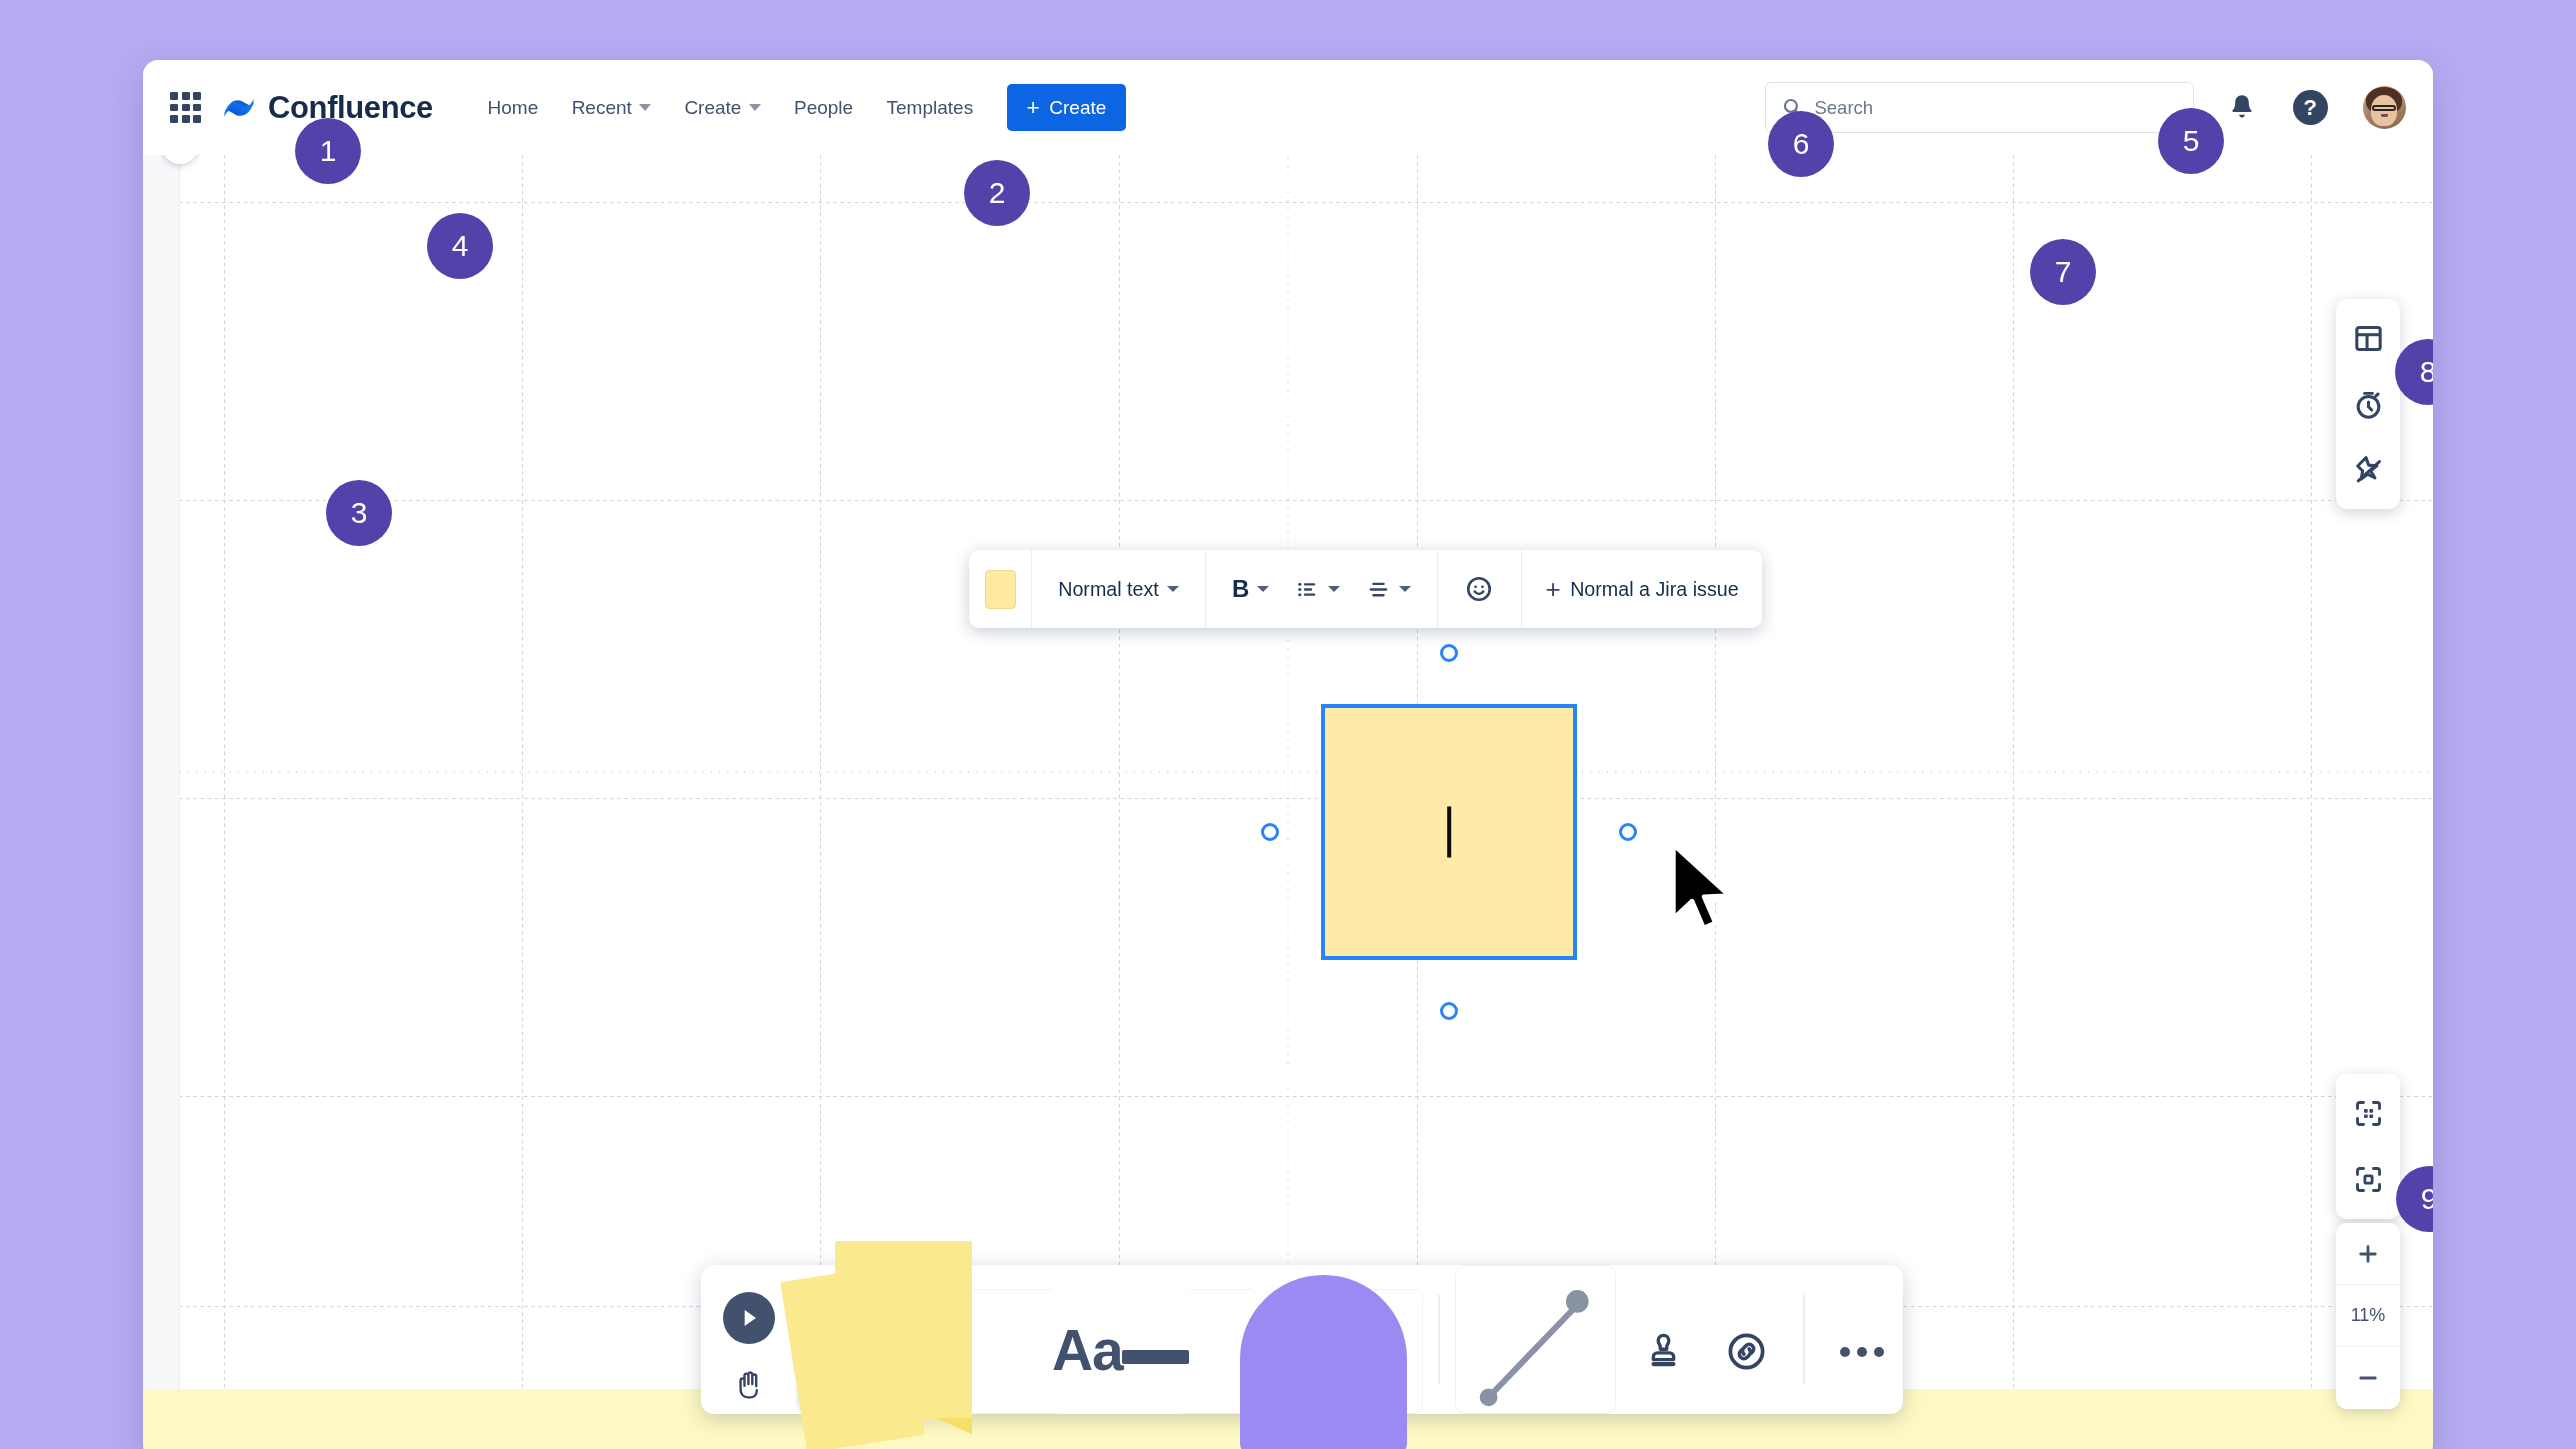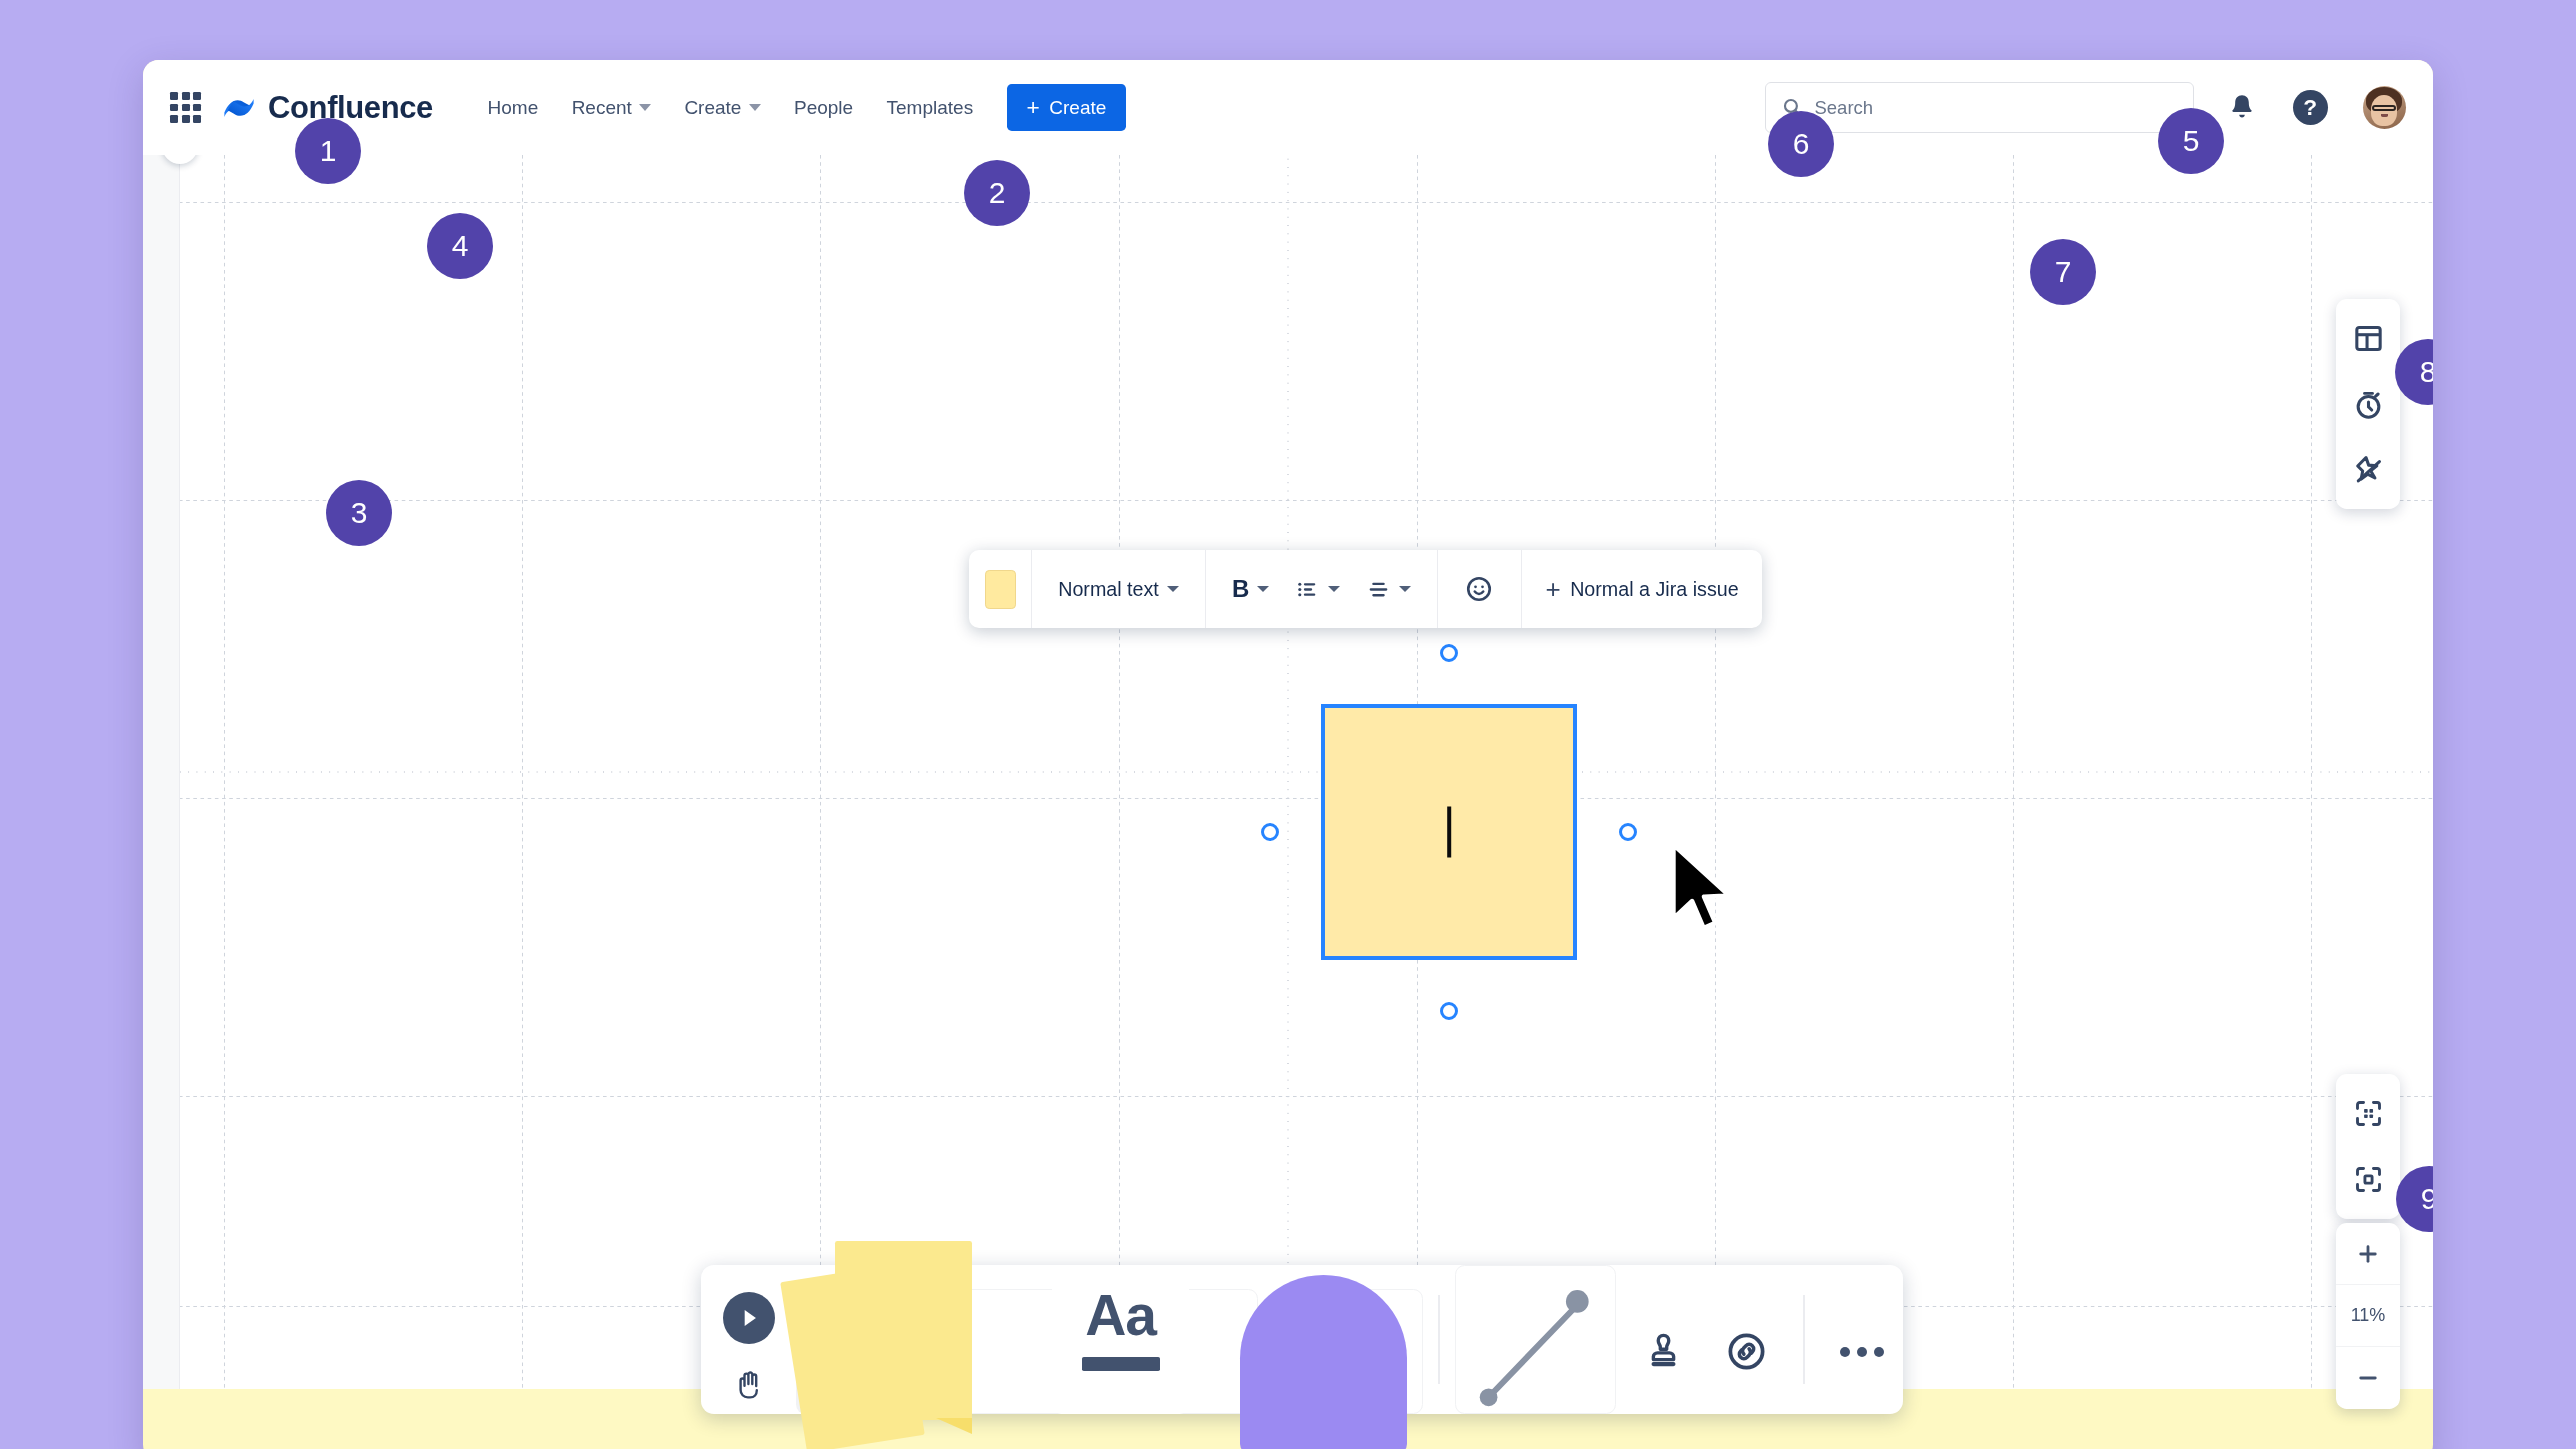--- a/index.html
+++ b/index.html
@@ -183,21 +183,21 @@
   
   .sticky-stack { position: absolute; left: 650px; top: 1181px; z-index: 29; pointer-events:none; }
   .sticky-back { position:absolute; left: 0; top: 31px; width: 119px; height: 173px;
       background: #FBE98E; transform: rotate(-9deg); border-radius: 2.4px; }
   .sticky-front { position:absolute; left: 42px; top: 0; width: 137px; height: 179px;
       background: #FBE98E; border-radius: 2.4px; }
   .sticky-front::after { content:''; position:absolute; right:0; bottom:-14.3px;
       width: 0; height: 0; border-left: 36px solid transparent; border-top: 16.7px solid #F7DE6B; }
 
   .aa-card { position:absolute; left: 909px; top: 1205px; width: 137px; height: 149px;
-      background:#fff; border-radius: 9.5px; z-index: 29; display:flex; flex-direction:column;
+      background:#fff; border-radius: 9.5px; z-index: 29; display:flex; flex-direction:row;
       align-items:center; justify-content:flex-start; padding-top: 22px; cursor:pointer; }
   .aa-glyph { font-size: 57px; font-weight: 700; color:#42526E; line-height: 1; letter-spacing: -1.2px;}
   .aa-underline { width: 78px; height: 14.3px; background:#42526E; border-radius:1.8px; margin-top: 13px; }
 
   .purple-blob { position:absolute; left: 1097px; top: 1215px; width: 167px; height: 179px;
       background:#9B8AF2; border-radius: 89px 89px 10.7px 10.7px; z-index: 29; cursor:pointer;}
 
   .line-card { position:absolute; left: 1312px; top: 1205px; width: 161px; height: 149px;
       background:#fff; border: 1.2px solid #F1F2F4; border-radius: 9.5px; z-index: 29; cursor:pointer;}
 

